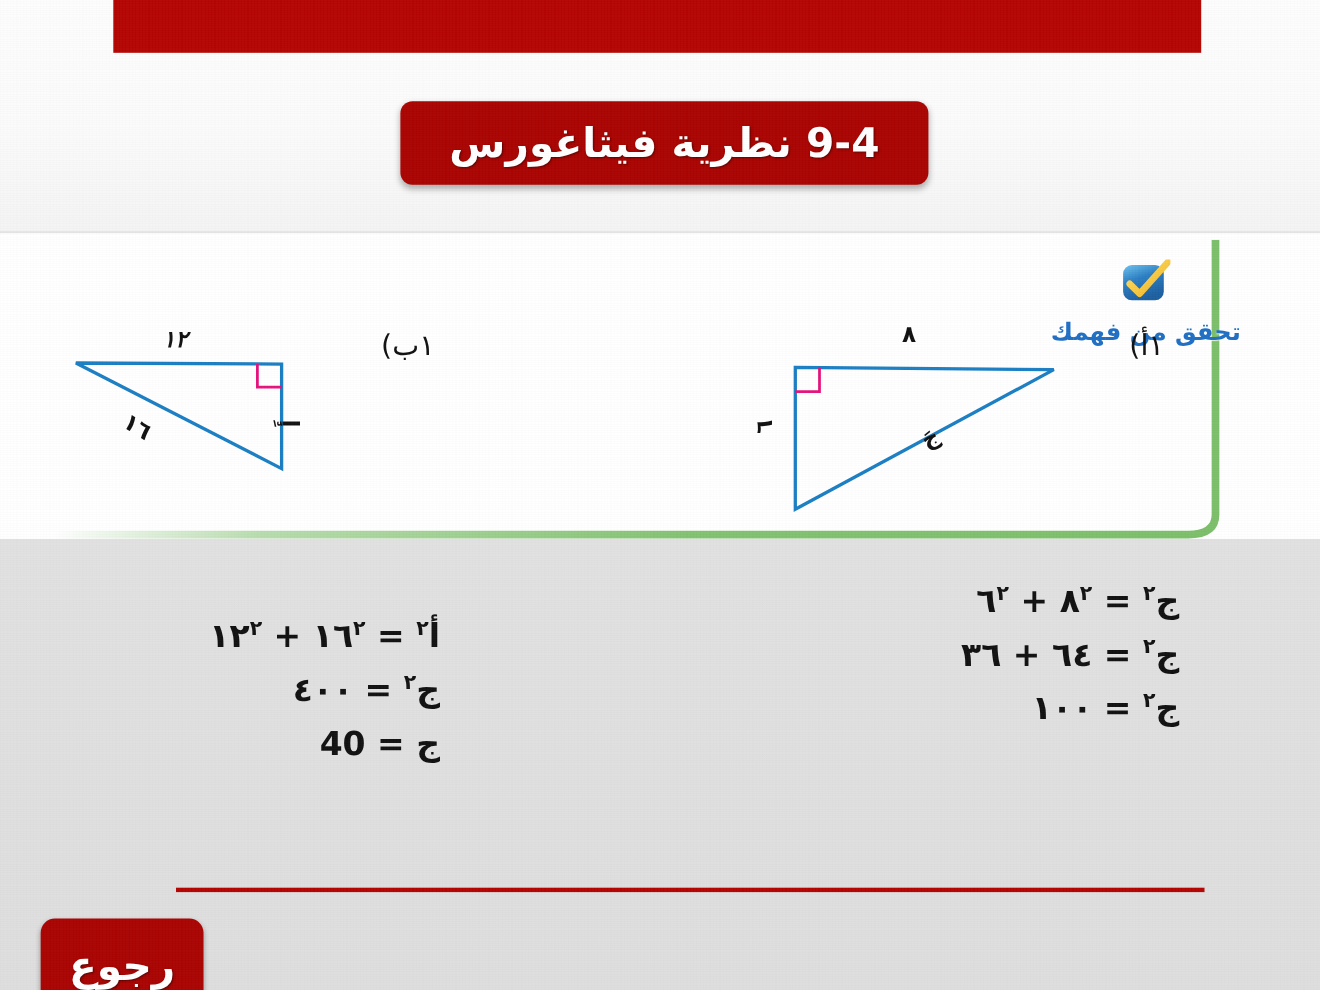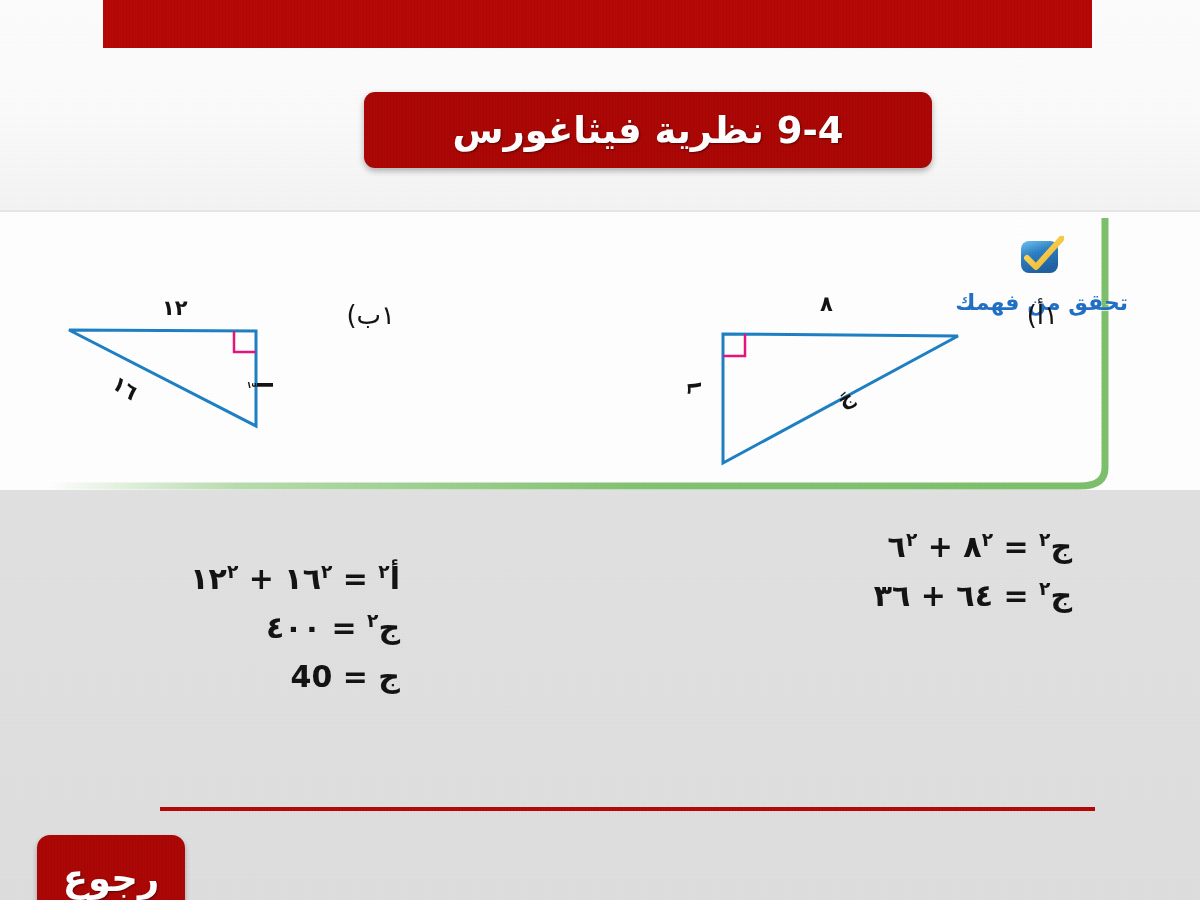--- a/index.html
+++ b/index.html
@@ -58,21 +58,21 @@
     position: absolute;
     left: 103px; top: 0px;
     width: 989px; height: 48px;
     background: #b40503;
   }
 
   
   .title-plaque {
     position: absolute;
     left: 364px; top: 92px;
-    width: 568px; height: 76px;
+    width: 480px; height: 76px;
     background: #a90402;
     border-radius: 11px;
     box-shadow: 0 3px 6px rgba(0,0,0,.30);
     display: flex;
     align-items: center;
     justify-content: center;
   }
   .title-plaque .title-text {
     color: #ffffff;
     font-size: 37px;
@@ -140,21 +140,21 @@
     direction: rtl;
     white-space: nowrap;
   }
 
   
   .lbl-a-top   { left: 180px; top: 4px; }
   .lbl-a-left  { left: 48px;  top: 88px; transform: rotate(-90deg); transform-origin: center; }
   .lbl-a-hyp   { left: 198px; top: 98px; transform: rotate(-27deg); transform-origin: center; }
 
   
-  .lbl-b-top   { left: 122px; top: 8px; }
+  .lbl-b-top   { left: 108px; top: 8px; font-style: italic; }
   .lbl-b-right { left: 222px; top: 85px; transform: rotate(-90deg); transform-origin: center; }
   .lbl-b-hyp   { left: 72px;  top: 88px; transform: rotate(32deg); transform-origin: center; }
 
   
   .eq-block {
     position: absolute;
     direction: rtl;
     text-align: right;
     font-size: 30px;
     line-height: 49px;
@@ -274,20 +274,21 @@
     </svg>
 
     <span class="side-label lbl-b-top">١٢</span>
     <span class="side-label lbl-b-right">أَ</span>
     <span class="side-label lbl-b-hyp">١٦</span>
   </div>
 
   <div class="eq-block eq-right">
     <span class="eq-line">ج<sup>٢</sup> = ٨<sup>٢</sup> + ٦<sup>٢</sup></span>
     <span class="eq-line">ج<sup>٢</sup> = ٦٤ + ٣٦</span>
+    <span class="eq-line">ج<sup>٢</sup> = ١٠٠</span>
   </div>
 
   <div class="eq-block eq-left">
     <span class="eq-line">أ<sup>٢</sup> = ١٦<sup>٢</sup> + ١٢<sup>٢</sup></span>
     <span class="eq-line">ج<sup>٢</sup> = ٤٠٠</span>
     <span class="eq-line">ج = 40</span>
   </div>
 
   <div class="bottom-rule"></div>
 

